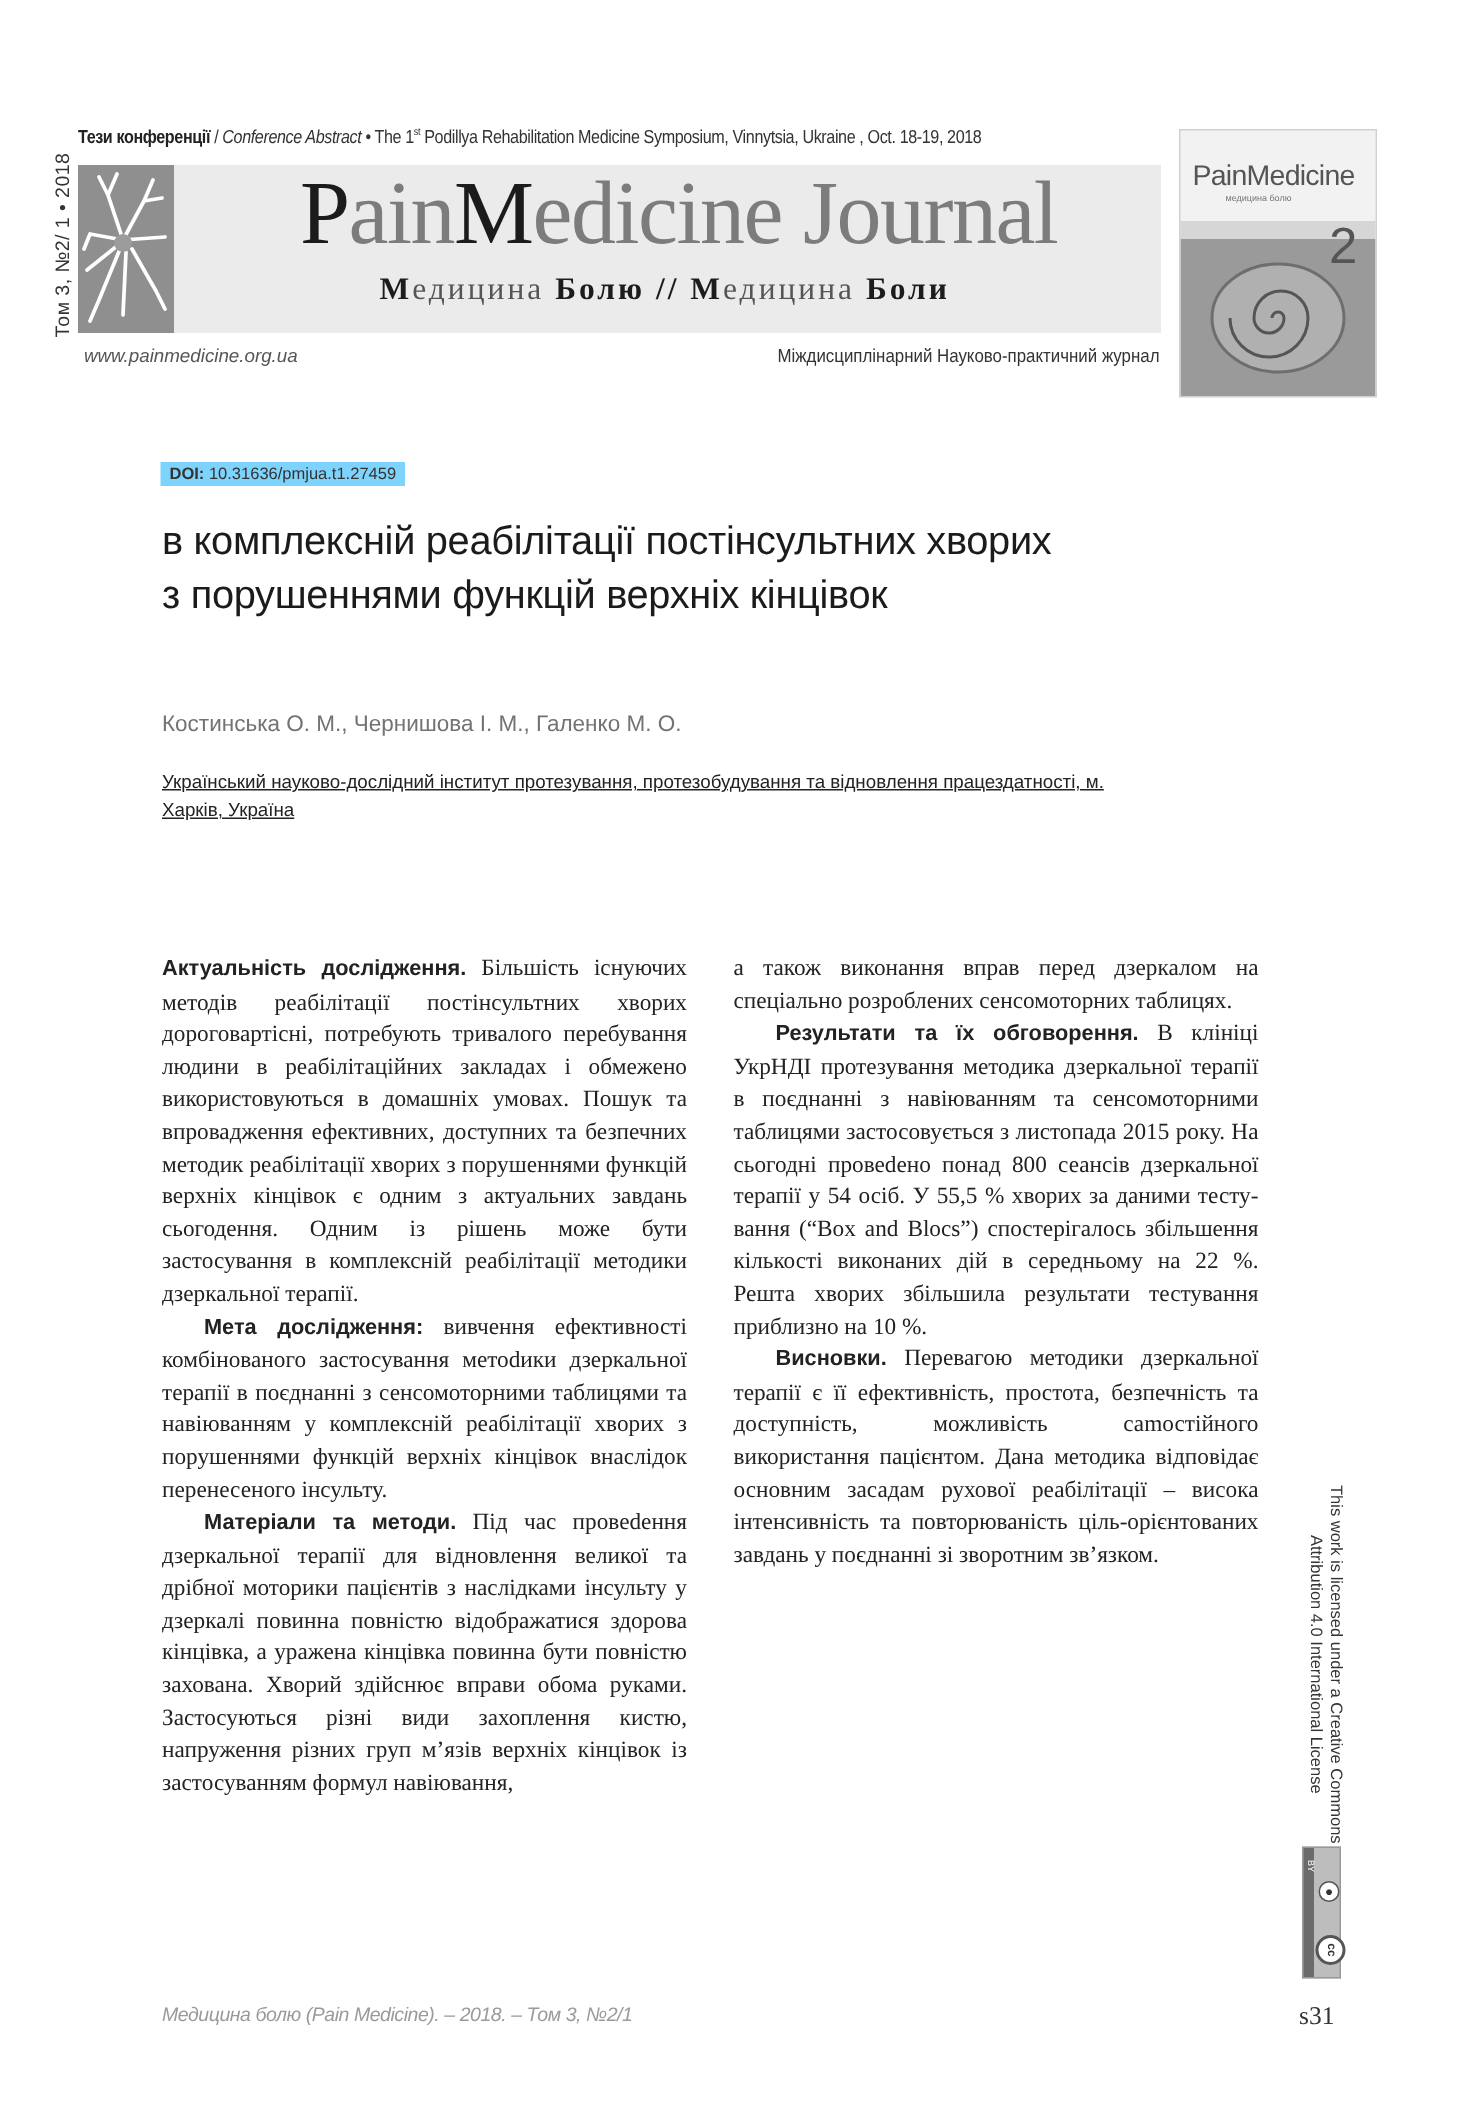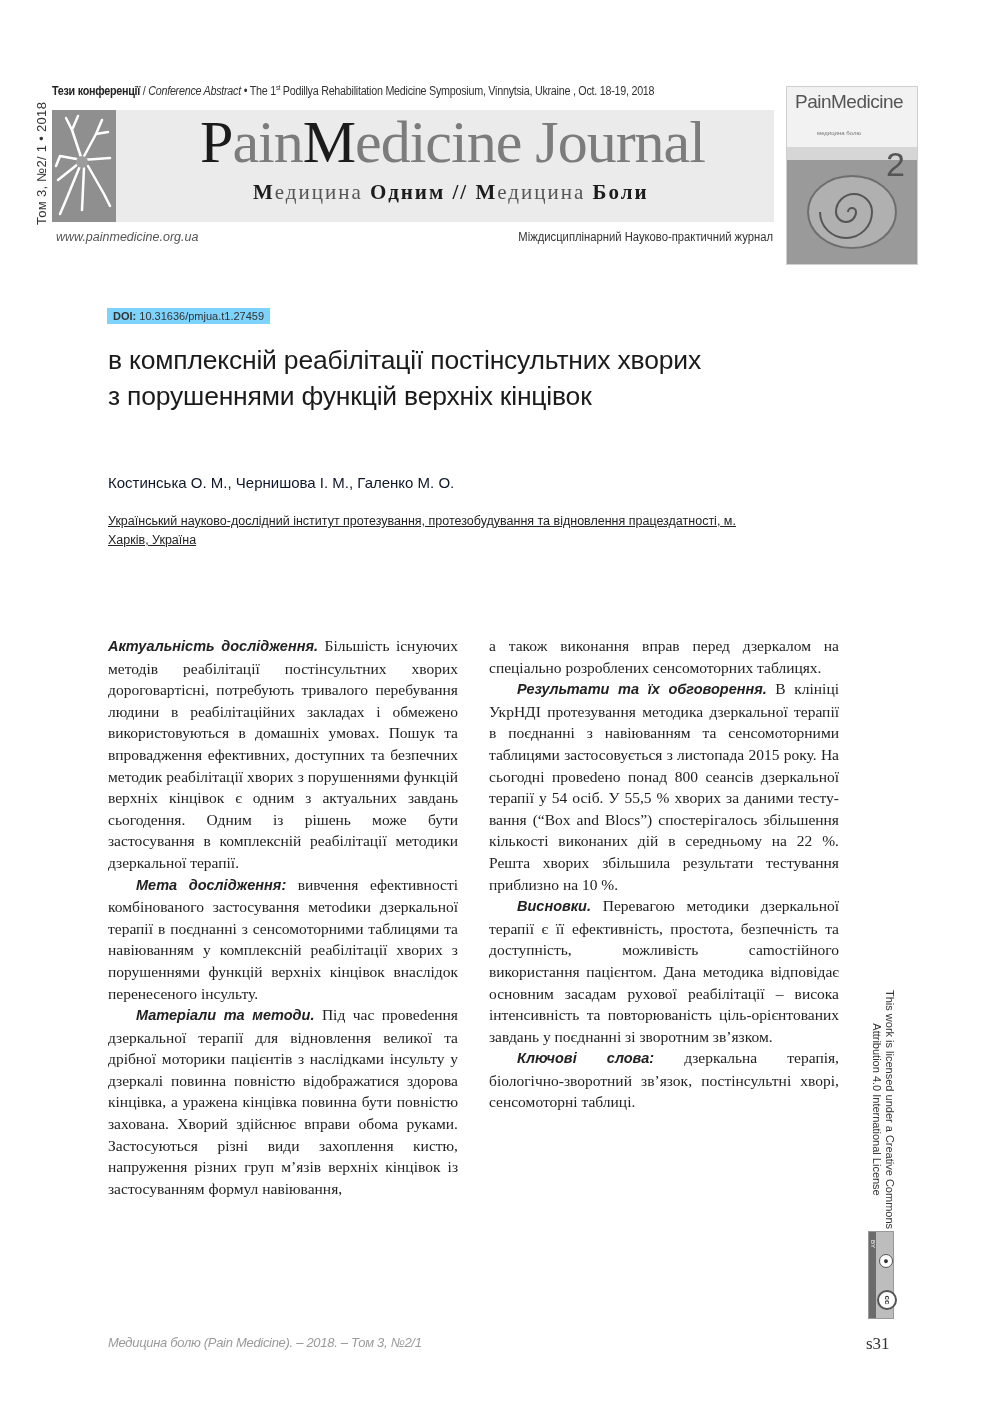--- a/index.html
+++ b/index.html
@@ -16,37 +16,37 @@
   .banner-art { position: absolute; left: 52px; top: 110px; width: 64px; height: 112px; background: #8d8d8d; overflow: hidden; }
   .journal-title { position: absolute; left: 200px; top: 108px; font-family: "Liberation Serif", serif; font-size: 60px; color: #7c7c7c; letter-spacing: -1px; white-space: nowrap; }
   .journal-title .dark { color: #1b1b1b; }
   .journal-subtitle { position: absolute; left: 253px; top: 180px; font-family: "Liberation Serif", serif; font-size: 21px; color: #555; letter-spacing: 2px; white-space: nowrap; }
   .journal-subtitle .dk { color: #1c1c1c; font-weight: bold; }
 
   .website { position: absolute; left: 56px; top: 230px; font-size: 12.5px; font-style: italic; color: #555; }
   .tagline { position: absolute; right: 208px; top: 230px; font-size: 12.5px; color: #333; transform: scaleX(0.9); transform-origin: right top; white-space: nowrap; }
 
   .cover { position: absolute; left: 786px; top: 86px; width: 130px; height: 177px; border: 1px solid #cfcfcf; background: linear-gradient(#f2f2f2 0 34%, #d6d6d6 34% 41%, #9a9a9a 41% 100%); overflow: hidden; }
-  .cover-title { position: absolute; left: 8px; top: 4px; font-size: 19px; color: #555; letter-spacing: -0.5px; white-space: nowrap; }
+  .cover-title { position: absolute; left: 8px; top: 20px; font-size: 19px; color: #555; letter-spacing: -0.5px; white-space: nowrap; }
   .cover-sub { position: absolute; left: 30px; top: 43px; font-size: 6px; color: #777; }
   .cover-num { position: absolute; right: 12px; top: 58px; font-size: 34px; color: #555; }
 
   .doi { position: absolute; left: 107px; top: 308px; background: #7dd3fc; padding: 2px 6px; font-size: 11px; color: #333; }
   .doi .lbl { font-weight: bold; }
 
   .article-title { position: absolute; left: 108px; top: 342px; width: 760px; font-family: "Liberation Sans", sans-serif; font-size: 26.5px; line-height: 36px; color: #1b1b1b; letter-spacing: -0.2px; }
-  .authors { position: absolute; left: 108px; top: 474px; font-size: 15px; color: #0f172a; text-align: center; }
+  .authors { position: absolute; left: 108px; top: 474px; font-size: 15px; color: #737373; text-align: center; }
   .affiliation { position: absolute; left: 108px; top: 512px; width: 660px; font-size: 12.5px; line-height: 19px; color: #222; text-decoration: underline; }
 
   .col { position: absolute; top: 635px; width: 350px; font-family: "Liberation Serif", serif; font-size: 15.5px; line-height: 21.6px; color: #222; text-align: justify; hyphens: manual; }
   .col-left { left: 108px; }
   .col-right { left: 489px; }
   .col p { margin: 0; }
   .col p.ind { text-indent: 28px; }
-  .col .h { font-family: "Liberation Sans", sans-serif; font-weight: bold; font-size: 14.5px; font-style: italic; }
+  .col .h { font-family: "Liberation Sans", sans-serif; font-weight: bold; font-size: 14.5px; }
 
   .license-text { position: absolute; left: 896px; top: 990px; transform: rotate(90deg); transform-origin: left top; font-size: 11px; line-height: 13px; color: #333; white-space: nowrap; text-align: center; }
   .cc-badge { position: absolute; left: 868px; top: 1231px; width: 24px; height: 86px; background: #bdbdbd; border: 1px solid #999; }
   .cc-badge .strip { position: absolute; left: 0; top: 0; width: 7px; height: 100%; background: #6b6b6b; }
   .cc-badge .by { position: absolute; left: 0px; top: 8px; width: 7px; font-size: 6px; color: #fff; writing-mode: vertical-rl; }
   .cc-badge .person { position: absolute; left: 10px; top: 22px; width: 12px; height: 12px; border-radius: 50%; background: #fff; border: 1px solid #555; font-size: 9px; line-height: 12px; text-align: center; color: #333; }
   .cc-badge .cc { position: absolute; left: 8px; top: 58px; width: 16px; height: 16px; border-radius: 50%; background: #fff; border: 2px solid #555; font-size: 8px; line-height: 16px; text-align: center; font-weight: bold; color: #333; transform: rotate(90deg); }
 
   .footer-cite { position: absolute; left: 108px; top: 1335px; font-size: 13px; font-style: italic; color: #9a9a9a; letter-spacing: -0.3px; }
   .page-num { position: absolute; left: 866px; top: 1334px; font-family: "Liberation Serif", serif; font-size: 17px; color: #333; }
@@ -73,21 +73,21 @@
       <path d="M32 58 L30 100"></path>
       <path d="M36 56 L52 84 M52 84 L58 96"></path>
       <path d="M26 54 L6 70"></path>
     </g>
     <circle cx="30" cy="52" r="6" fill="#9c9c9c"></circle>
   </svg>
 </div>
 
 <div class="journal-title"><span class="dark">P</span><span>ain</span><span class="dark">M</span><span>edicine Journal</span></div>
 
-<div class="journal-subtitle"><span class="dk">М</span><span>едицина </span><span class="dk">Одним</span><span class="dk"> // </span><span class="dk">М</span><span>едицина </span><span class="dk">Боли</span></div>
+<div class="journal-subtitle"><span class="dk">М</span><span>едицина </span><span class="dk">Болю</span><span class="dk"> // </span><span class="dk">М</span><span>едицина </span><span class="dk">Боли</span></div>
 
 <div class="website">www.painmedicine.org.ua</div>
 <div class="tagline">Міждисциплінарний Науково-практичний журнал</div>
 
 <div class="cover">
   <div class="cover-title">PainMedicine</div>
   <div class="cover-sub">медицина болю</div>
   <div class="cover-num">2</div>
   <svg style="position:absolute;left:15px;top:80px" width="100" height="90" viewBox="0 0 100 90">
     <ellipse cx="50" cy="45" rx="44" ry="36" fill="#b0b0b0" stroke="#6e6e6e" stroke-width="2"></ellipse>
@@ -108,21 +108,20 @@
 <div class="col col-left">
   <p><span class="h">Актуальність дослідження.</span><span> Більшість іс­нуючих методів реабілітації постінсультних хворих дороговартісні, потребують трива­лого перебування людини в реабілітаційних закладах і обмежено використовуються в домашніх умовах. Пошук та впровадження ефективних, доступних та безпечних ме­тодик реабілітації хворих з порушеннями функцій верхніх кінцівок є одним з актуаль­них завдань сьогодення. Одним із рішень може бути застосування в комплексній реа­білітації методики дзеркальної терапії.</span></p>
   <p class="ind"><span class="h">Мета дослідження:</span><span> вивчення ефек­тивності комбінованого застосування мето­dики дзеркальної терапії в поєднанні з сен­сомоторними таблицями та навіюванням у комплексній реабілітації хворих з пору­шеннями функцій верхніх кінцівок внаслідок перенесеного інсульту.</span></p>
   <p class="ind"><span class="h">Матеріали та методи.</span><span> Під час прове­dення дзеркальної терапії для відновлення великої та дрібної моторики пацієнтів з на­слідками інсульту у дзеркалі повинна повні­стю відображатися здорова кінцівка, а ура­жена кінцівка повинна бути повністю захова­на. Хворий здійснює вправи обома руками. Застосуються різні види захоплення кистю, напруження різних груп м’язів верхніх кін­цівок із застосуванням формул навіювання,</span></p>
 </div>
 
 <div class="col col-right">
   <p><span>а також виконання вправ перед дзеркалом на спеціально розроблених сенсомоторних таблицях.</span></p>
   <p class="ind"><span class="h">Результати та їх обговорення.</span><span> В клі­ніці УкрНДІ протезування методика дзер­кальної терапії в поєднанні з навіюванням та сенсомоторними таблицями застосовується з листопада 2015 року. На сьогодні прове­dено понад 800 сеансів дзеркальної терапії у 54 осіб. У 55,5 % хворих за даними тесту­вання (“Box and Blocs”) спостерігалось збіль­шення кількості виконаних дій в середньому на 22 %. Решта хворих збільшила результати тестування приблизно на 10 %.</span></p>
   <p class="ind"><span class="h">Висновки.</span><span> Перевагою методики дзер­кальної терапії є її ефективність, простота, безпечність та доступність, можливість са­mостійного використання пацієнтом. Дана методика відповідає основним засадам ру­хової реабілітації – висока інтенсивність та повторюваність ціль-орієнтованих завдань у поєднанні зі зворотним зв’язком.</span></p>
-  <p class="ind"><span class="h">Ключові слова:</span><span> дзеркальна терапія, біологічно-зворотний зв’язок, постінсультні хворі, сенсомоторні таблиці.</span></p>
 </div>
 
 <div class="license-text">
   <div>This work is licensed under a Creative Commons</div>
   <div>Attribution 4.0 International License</div>
 </div>
 <div class="cc-badge">
   <div class="strip"></div>
   <div class="by">BY</div>
   <div class="person">●</div>

